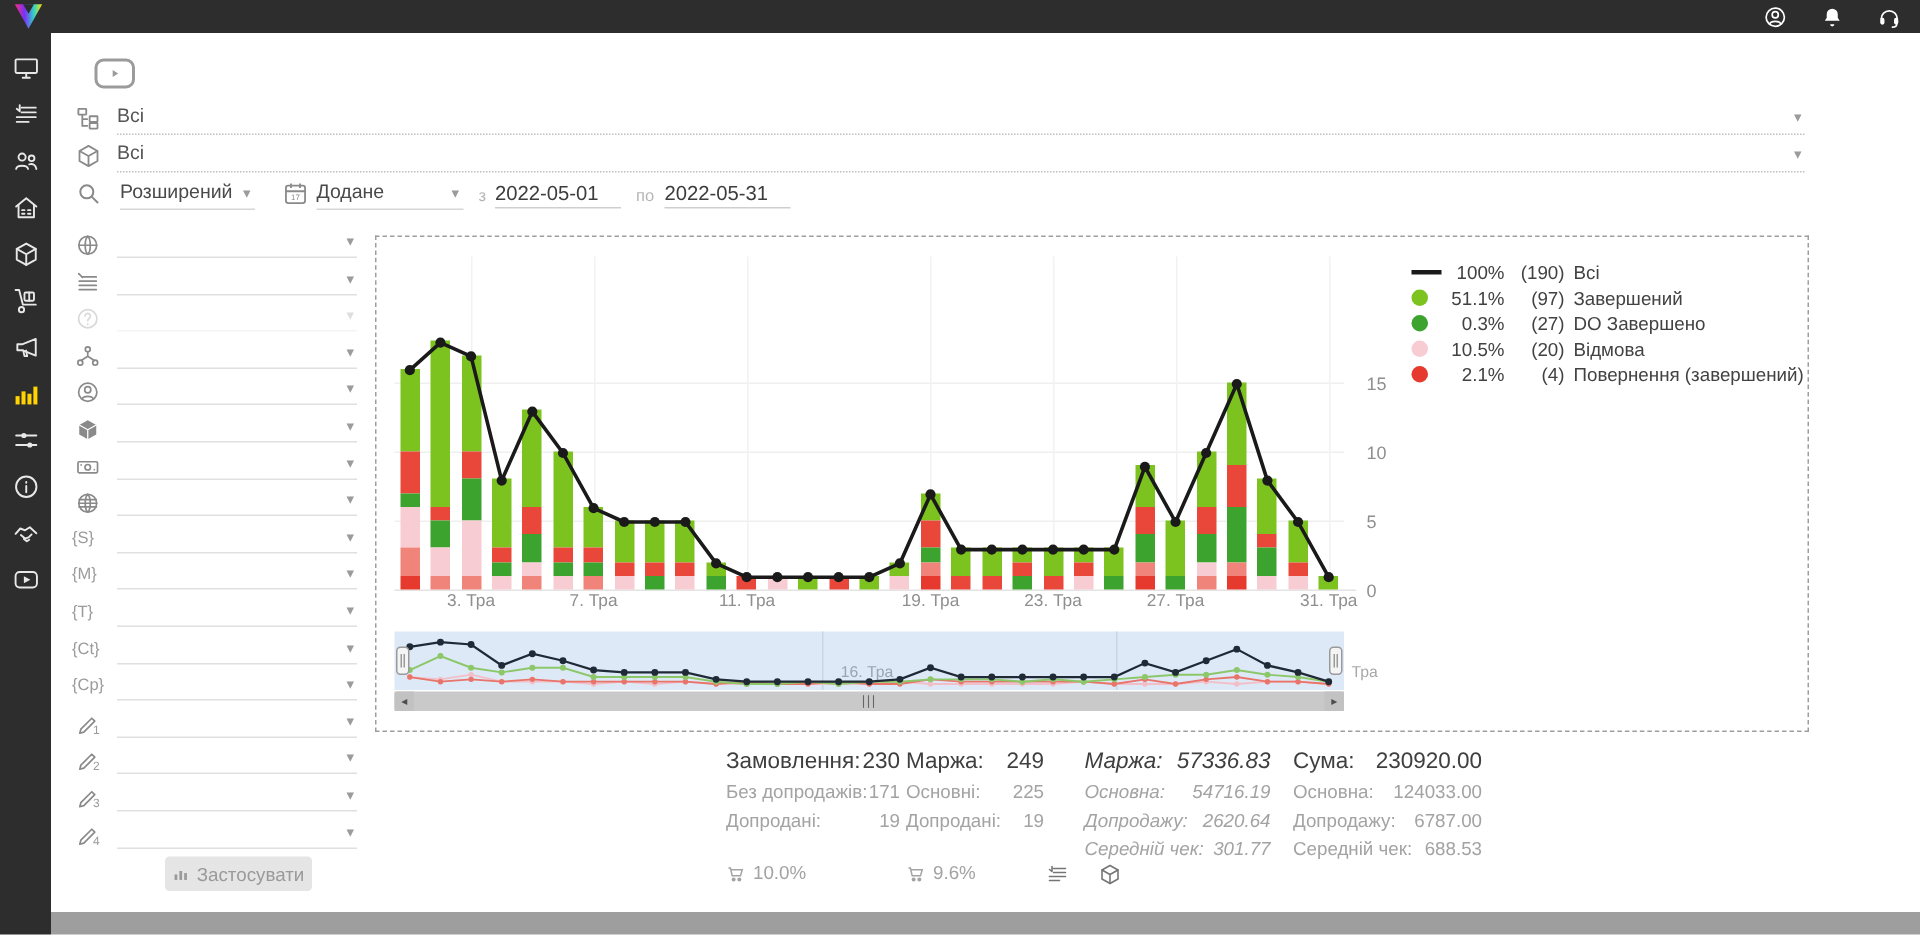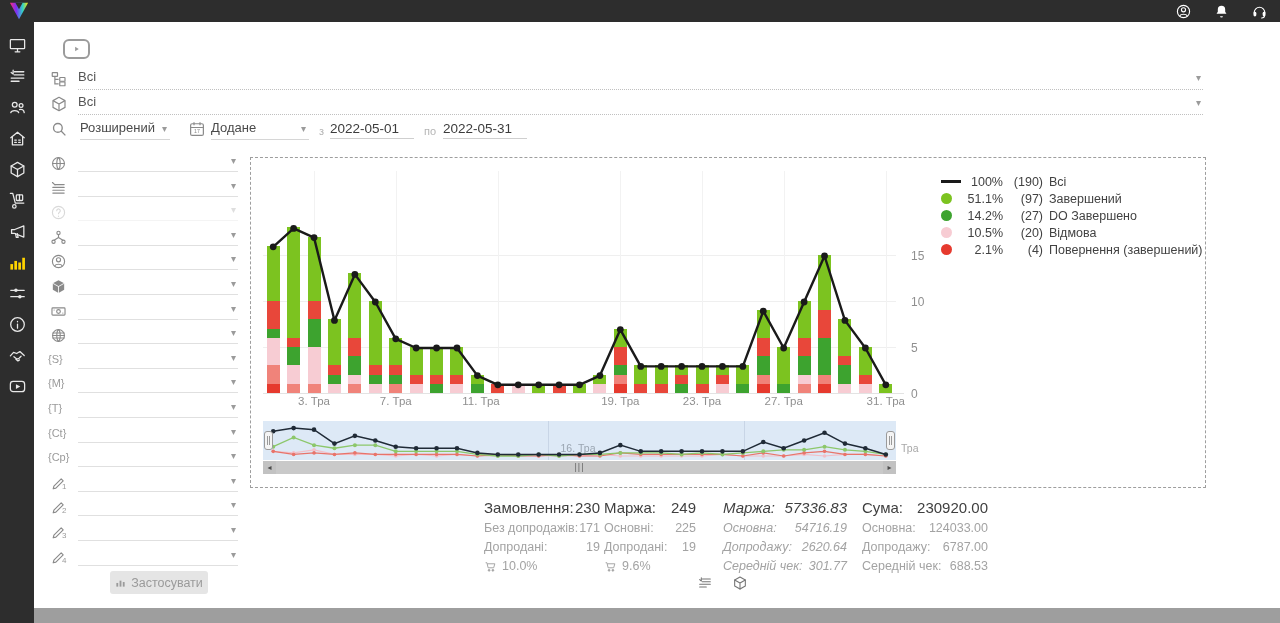--- a/index.html
+++ b/index.html
@@ -73,21 +73,21 @@
   #nav-scroll { position:absolute; left:12px; top:303px; width:633px; height:13px; background:#c9c9c9; border-radius:2px; }
   .sb-btn { position:absolute; top:0; width:13px; height:13px; background:#c2c2c2; color:#4d4d4d; font-size:8px;
             display:flex; align-items:center; justify-content:center; cursor:pointer; }
   #sb-grip { position:absolute; left:50%; top:0; transform:translateX(-50%); color:#666; font-size:9px;
              letter-spacing:1px; line-height:13px; cursor:grab; }
 
   
   .stat-col { position:absolute; top:499px; }
   .stat-title { font-size:15px; color:#3f3f3f; display:flex; justify-content:space-between; }
   .stat-row { margin-top:5px; font-size:12.5px; color:#a3a3a3; display:flex; justify-content:space-between; }
-  .stat-cart { margin-top:5px; font-size:12.5px; color:#a3a3a3; display:flex; align-items:center; gap:5px; }
+  .stat-cart { margin-top:21px; font-size:12.5px; color:#a3a3a3; display:flex; align-items:center; gap:5px; }
   .cart-ic { width:13px; height:13px; color:#a3a3a3; }
 
   #view-toggles { position:absolute; left:697px; top:575px; display:flex; gap:19px; }
   #view-toggles .vt { width:16px; height:16px; color:#757575; cursor:pointer; }
 
   #bottom-strip { position:absolute; left:34px; top:608px; width:1246px; height:15px; background:#9e9e9e; }
 </style>
 </head>
 <body>
 
@@ -621,21 +621,21 @@
     </div>
   <div id="yticks">
       <div class="ytick" style="top:229px;">0</div>
       <div class="ytick" style="top:183px;">5</div>
       <div class="ytick" style="top:137px;">10</div>
       <div class="ytick" style="top:91px;">15</div>
     </div>
   <div id="xlabels">
       <div class="xlabel" style="left:63.04838709677419px;">3. Тра</div>
       <div class="xlabel" style="left:144.7258064516129px;">7. Тра</div>
-      <div class="xlabel" style="left:230px;">11. Тра</div>
+      <div class="xlabel" style="left:247px;">11. Тра</div>
       <div class="xlabel" style="left:369.33870967741933px;">19. Тра</div>
       <div class="xlabel" style="left:451.01612903225805px;">23. Тра</div>
       <div class="xlabel" style="left:532.6935483870967px;">27. Тра</div>
       <div class="xlabel" style="left:634.7903225806451px;">31. Тра</div>
     </div>
   <div id="legend">
       <div class="lg-row">
         <span class="lg-sw">
           <span class="lg-line"></span>
         </span>
@@ -648,21 +648,21 @@
           <span class="lg-dot" style="background:#7cc320;"></span>
         </span>
     <span class="lg-pct">51.1%</span>
     <span class="lg-cnt">(97)</span>
     <span>Завершений</span>
       </div>
       <div class="lg-row">
         <span class="lg-sw">
           <span class="lg-dot" style="background:#3da32f;"></span>
         </span>
-    <span class="lg-pct">14.2%</span>
+    <span class="lg-pct">0.3%</span>
     <span class="lg-cnt">(27)</span>
     <span>DO Завершено</span>
       </div>
       <div class="lg-row">
         <span class="lg-sw">
           <span class="lg-dot" style="background:#f7ccd3;"></span>
         </span>
     <span class="lg-pct">10.5%</span>
     <span class="lg-cnt">(20)</span>
     <span>Відмова</span>

